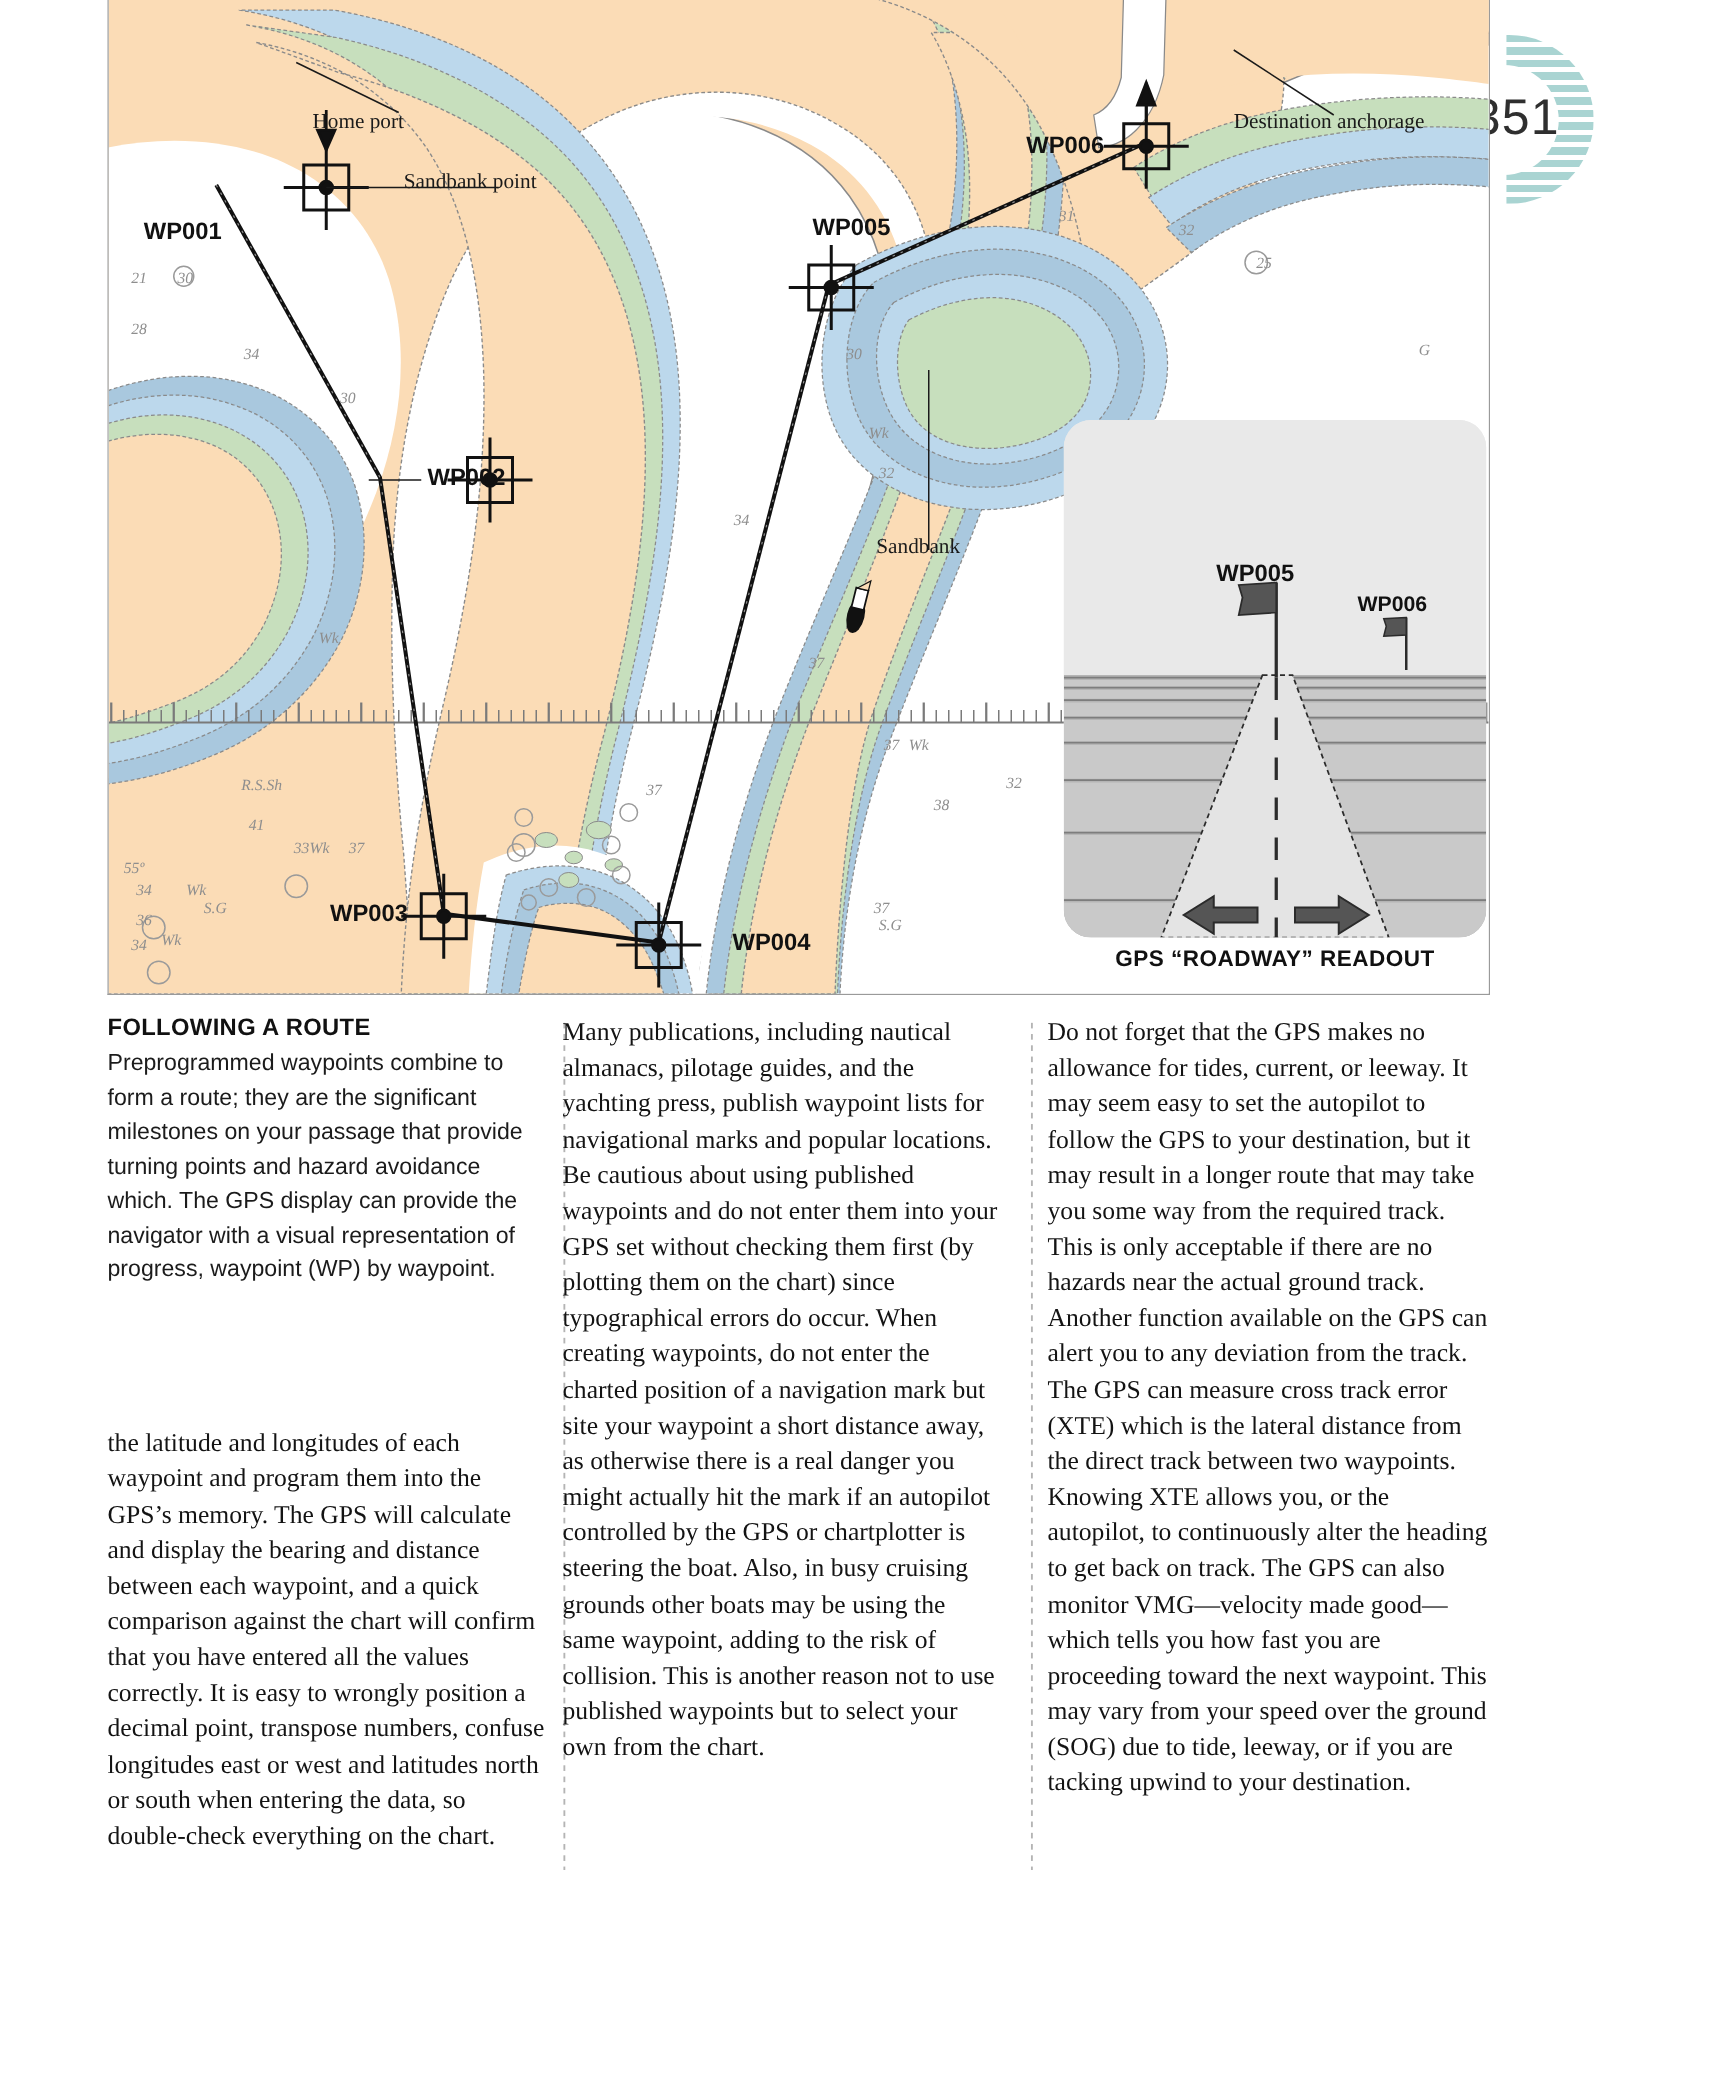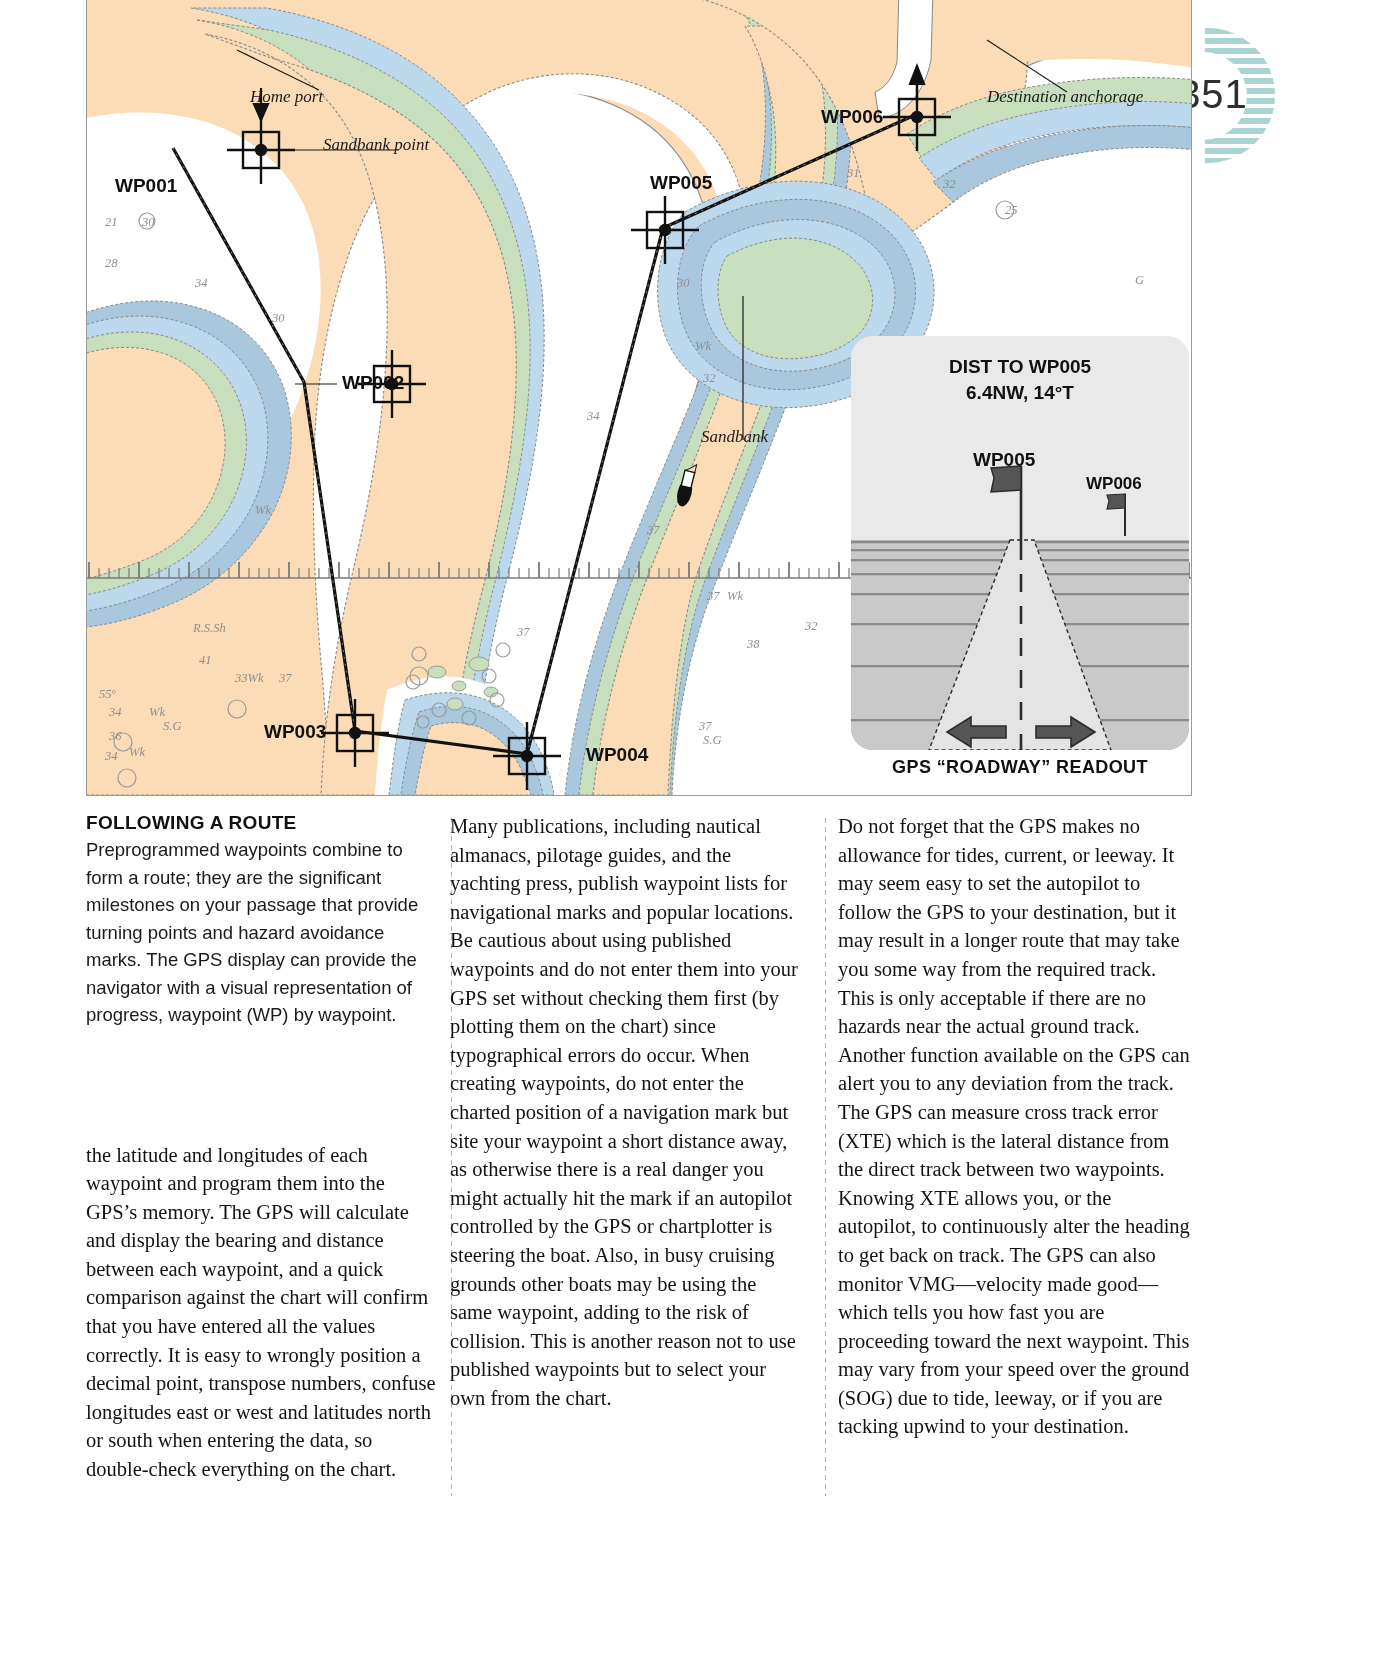--- a/index.html
+++ b/index.html
@@ -48,21 +48,21 @@
 
   .chart-label{
     position:absolute;
     font-family:"Liberation Sans",sans-serif;
     font-weight:bold; font-size:19px; color:#111;
     white-space:nowrap;
   }
   .chart-callout{
     position:absolute;
     font-family:"Liberation Serif",serif;
-    font-style:italic; font-size:17px; color:#1a1a1a;
+    font-size:17px; color:#1a1a1a;
     white-space:nowrap;
   }
 
   
   #gps-box{
     position:absolute; left:764px; top:336px; width:338px; height:414px;
     background:#e9e9e9;
     border-radius:22px;
     overflow:hidden;
   }
@@ -634,38 +634,34 @@
       <g>
         <line x1="274" y1="158" x2="274" y2="200" stroke="#2b2b2b" stroke-width="2"></line>
         <path d="M274,158 L256,159 L258,165 L256,173 L274,172 Z" fill="#555555" stroke="#2b2b2b" stroke-width="1.2"></path>
       </g>
 
       <g fill="#555555" stroke="#2b2b2b" stroke-width="1.6">
         <path d="M155,390 L120,390 L120,381 L96,396 L120,411 L120,402 L155,402 Z"></path>
         <path d="M185,390 L220,390 L220,381 L244,396 L220,411 L220,402 L185,402 Z"></path>
       </g>
     </svg>
-    <div id="gps-title">
-      <div>DIST TO WP005</div>
-      <div>6.4NW, 14°T</div>
-    </div>
     <div class="gps-flag-label" style="left:122px;top:113px;font-size:19px;">WP005</div>
     <div class="gps-flag-label" style="left:235px;top:138px;font-size:17px;">WP006</div>
   </div>
 
   <div id="gps-caption">GPS “ROADWAY” READOUT</div>
 </div>
 
 <div id="columns">
   <div class="dots" id="dots1"></div>
   <div class="dots" id="dots2"></div>
 
   <div class="col" id="col1">
     <p class="head">FOLLOWING A ROUTE</p>
-    <p class="sans-body">Preprogrammed waypoints combine to form a route; they are the significant milestones on your passage that provide turning points and hazard avoidance marks. The GPS display can provide the navigator with a visual representation of progress, waypoint (WP) by waypoint.</p>
+    <p class="sans-body">Preprogrammed waypoints combine to form a route; they are the significant milestones on your passage that provide turning points and hazard avoidance which. The GPS display can provide the navigator with a visual representation of progress, waypoint (WP) by waypoint.</p>
     <p class="serif-body">the latitude and longitudes of each waypoint and program them into the GPS’s memory. The GPS will calculate and display the bearing and distance between each waypoint, and a quick comparison against the chart will confirm that you have entered all the values correctly. It is easy to wrongly position a decimal point, transpose numbers, confuse longitudes east or west and latitudes north or south when entering the data, so double-check everything on the chart.</p>
   </div>
 
   <div class="col" id="col2">
     <p class="serif-body">Many publications, including nautical almanacs, pilotage guides, and the yachting press, publish waypoint lists for navigational marks and popular locations. Be cautious about using published waypoints and do not enter them into your GPS set without checking them first (by plotting them on the chart) since typographical errors do occur. When creating waypoints, do not enter the charted position of a navigation mark but site your waypoint a short distance away, as otherwise there is a real danger you might actually hit the mark if an autopilot controlled by the GPS or chartplotter is steering the boat. Also, in busy cruising grounds other boats may be using the same waypoint, adding to the risk of collision. This is another reason not to use published waypoints but to select your own from the chart.</p>
   </div>
 
   <div class="col" id="col3">
     <p class="serif-body">Do not forget that the GPS makes no allowance for tides, current, or leeway. It may seem easy to set the autopilot to follow the GPS to your destination, but it may result in a longer route that may take you some way from the required track. This is only acceptable if there are no hazards near the actual ground track. Another function available on the GPS can alert you to any deviation from the track. The GPS can measure cross track error (XTE) which is the lateral distance from the direct track between two waypoints. Knowing XTE allows you, or the autopilot, to continuously alter the heading to get back on track. The GPS can also monitor VMG—velocity made good—which tells you how fast you are proceeding toward the next waypoint. This may vary from your speed over the ground (SOG) due to tide, leeway, or if you are tacking upwind to your destination.</p>
   </div>

